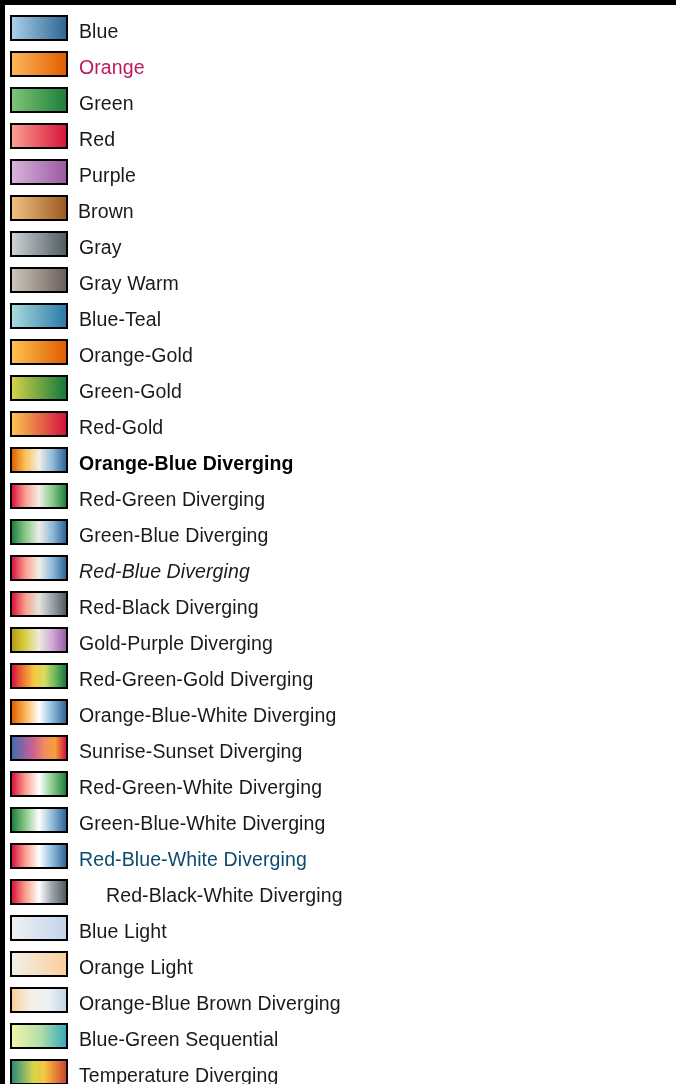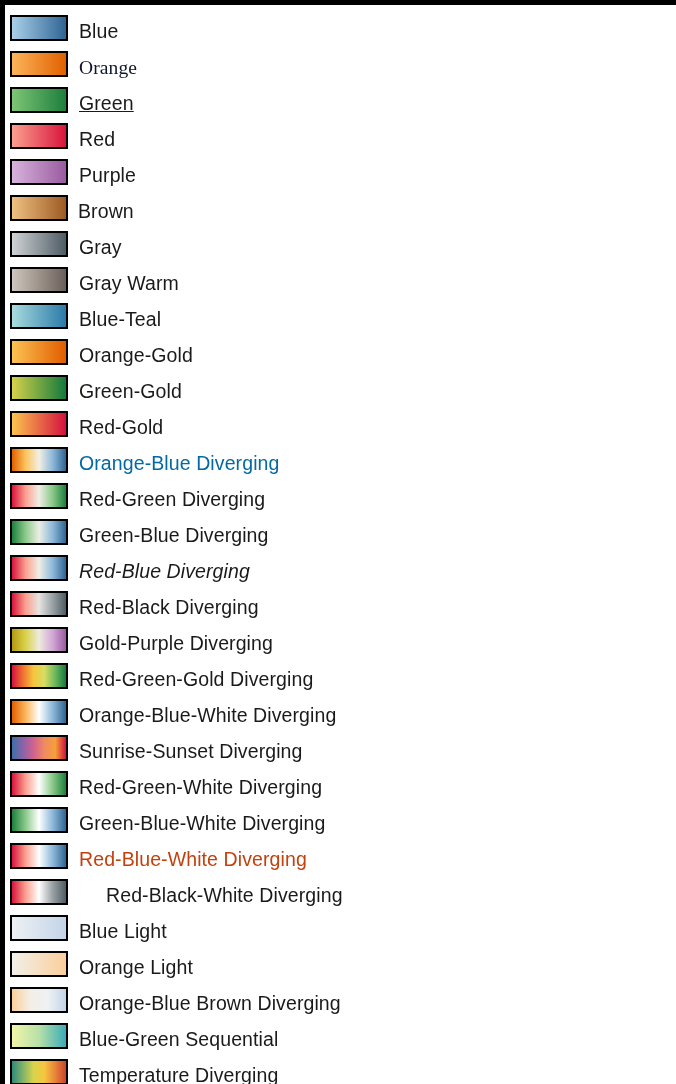--- a/index.html
+++ b/index.html
@@ -72,25 +72,25 @@
 <div id="frame-top-band" style="background: rgb(0, 0, 0);"></div>
 <div id="frame-left-band" style="background: rgb(0, 0, 0);"></div>
 
 <div id="palette-list">
     <div class="palette-row">
       <div class="swatch" style="border-color: rgb(0, 0, 0); background: linear-gradient(to right, rgb(170, 208, 234), rgb(47, 101, 147));"></div>
       <span class="swatch-label" style="color: rgb(26, 26, 26);">Blue</span>
     </div>
     <div class="palette-row">
       <div class="swatch" style="border-color: rgb(0, 0, 0); background: linear-gradient(to right, rgb(252, 181, 90), rgb(224, 96, 0));"></div>
-      <span class="swatch-label" style="color: #0f172a; font-family: Liberation Serif, serif;">Orange</span>
+      <span class="swatch-label" style="color: #be185d;">Orange</span>
     </div>
     <div class="palette-row">
       <div class="swatch" style="border-color: rgb(0, 0, 0); background: linear-gradient(to right, rgb(126, 197, 118), rgb(29, 127, 60));"></div>
-      <span class="swatch-label" style="color: rgb(26, 26, 26); text-decoration: underline;">Green</span>
+      <span class="swatch-label" style="color: rgb(26, 26, 26);">Green</span>
     </div>
     <div class="palette-row">
       <div class="swatch" style="border-color: rgb(0, 0, 0); background: linear-gradient(to right, rgb(251, 160, 143), rgb(216, 20, 60));"></div>
       <span class="swatch-label" style="color: rgb(26, 26, 26);">Red</span>
     </div>
     <div class="palette-row">
       <div class="swatch" style="border-color: rgb(0, 0, 0); background: linear-gradient(to right, rgb(215, 179, 220), rgb(154, 91, 160));"></div>
       <span class="swatch-label" style="color: rgb(26, 26, 26);">Purple</span>
     </div>
     <div class="palette-row">
@@ -116,21 +116,21 @@
     <div class="palette-row">
       <div class="swatch" style="border-color: rgb(0, 0, 0); background: linear-gradient(to right, rgb(214, 210, 74), rgb(19, 122, 60));"></div>
       <span class="swatch-label" style="color: rgb(26, 26, 26);">Green-Gold</span>
     </div>
     <div class="palette-row">
       <div class="swatch" style="border-color: rgb(0, 0, 0); background: linear-gradient(to right, rgb(251, 196, 78), rgb(212, 18, 63));"></div>
       <span class="swatch-label" style="color: rgb(26, 26, 26);">Red-Gold</span>
     </div>
     <div class="palette-row">
       <div class="swatch" style="border-color: rgb(0, 0, 0); background: linear-gradient(to right, rgb(224, 96, 0), rgb(252, 195, 90), rgb(242, 239, 228), rgb(143, 185, 218), rgb(47, 101, 147));"></div>
-      <span class="swatch-label" style="color: #0369a1;">Orange-Blue Diverging</span>
+      <span class="swatch-label" style="color: #000000; font-weight: bold;">Orange-Blue Diverging</span>
     </div>
     <div class="palette-row">
       <div class="swatch" style="border-color: rgb(0, 0, 0); background: linear-gradient(to right, rgb(216, 20, 60), rgb(251, 159, 142), rgb(240, 238, 228), rgb(139, 201, 138), rgb(29, 127, 60));"></div>
       <span class="swatch-label" style="color: rgb(26, 26, 26);">Red-Green Diverging</span>
     </div>
     <div class="palette-row">
       <div class="swatch" style="border-color: rgb(0, 0, 0); background: linear-gradient(to right, rgb(29, 127, 60), rgb(139, 201, 138), rgb(236, 238, 228), rgb(143, 185, 218), rgb(47, 101, 147));"></div>
       <span class="swatch-label" style="color: rgb(26, 26, 26);">Green-Blue Diverging</span>
     </div>
     <div class="palette-row">
@@ -160,21 +160,21 @@
     <div class="palette-row">
       <div class="swatch" style="border-color: rgb(0, 0, 0); background: linear-gradient(to right, rgb(216, 20, 60), rgb(251, 159, 142), rgb(255, 255, 255), rgb(139, 201, 138), rgb(29, 127, 60));"></div>
       <span class="swatch-label" style="color: rgb(26, 26, 26);">Red-Green-White Diverging</span>
     </div>
     <div class="palette-row">
       <div class="swatch" style="border-color: rgb(0, 0, 0); background: linear-gradient(to right, rgb(29, 127, 60), rgb(139, 201, 138), rgb(255, 255, 255), rgb(143, 185, 218), rgb(47, 101, 147));"></div>
       <span class="swatch-label" style="color: rgb(26, 26, 26); margin-top: 48px;">Green-Blue-White Diverging</span>
     </div>
     <div class="palette-row">
       <div class="swatch" style="border-color: rgb(0, 0, 0); background: linear-gradient(to right, rgb(216, 20, 60), rgb(251, 159, 142), rgb(255, 255, 255), rgb(143, 185, 218), rgb(47, 101, 147));"></div>
-      <span class="swatch-label" style="color: #c2410c;">Red-Blue-White Diverging</span>
+      <span class="swatch-label" style="color: #0c4a6e;">Red-Blue-White Diverging</span>
     </div>
     <div class="palette-row">
       <div class="swatch" style="border-color: rgb(0, 0, 0); background: linear-gradient(to right, rgb(216, 20, 60), rgb(251, 159, 142), rgb(255, 255, 255), rgb(154, 162, 166), rgb(78, 92, 99));"></div>
       <span class="swatch-label" style="color: rgb(26, 26, 26); margin-left: 38px;">Red-Black-White Diverging</span>
     </div>
     <div class="palette-row">
       <div class="swatch" style="border-color: rgb(0, 0, 0); background: linear-gradient(to right, rgb(238, 241, 244), rgb(195, 212, 232));"></div>
       <span class="swatch-label" style="color: rgb(26, 26, 26);">Blue Light</span>
     </div>
     <div class="palette-row">

